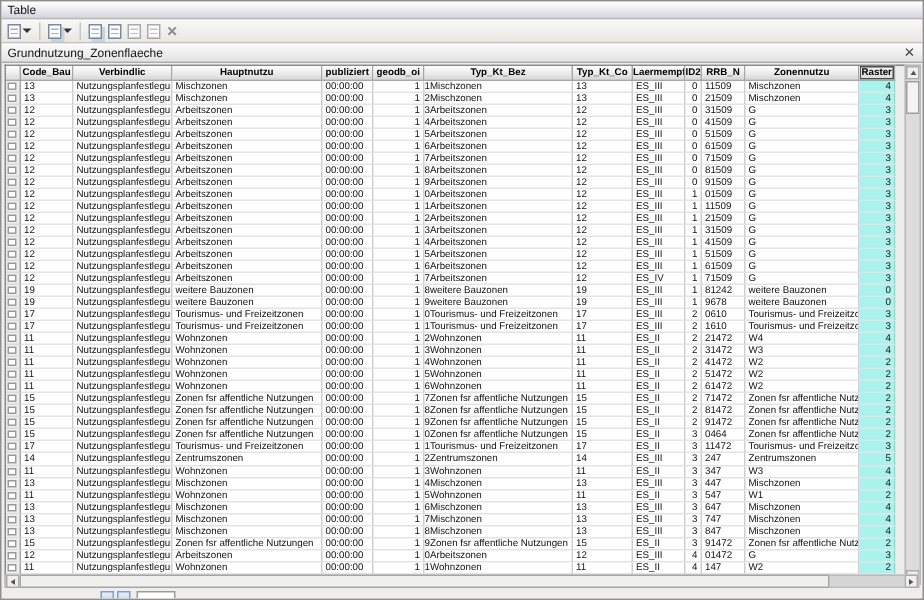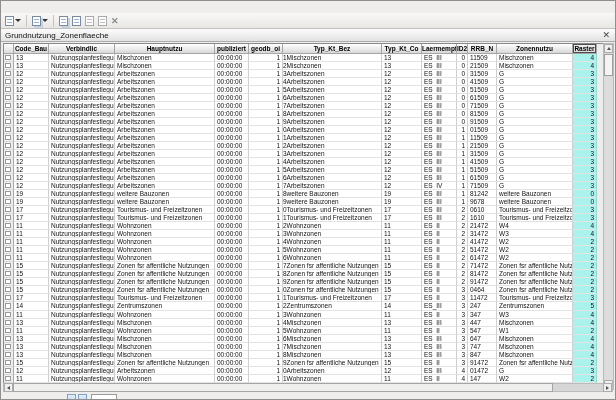--- a/index.html
+++ b/index.html
@@ -99,20 +99,23 @@
              background:linear-gradient(#e8f0fa,#bcd2ec); border:1px solid #7da0c8; }
   .rn-frag.f1 { left:64px; } .rn-frag.f2 { left:75px; }
   .rn-box { position:absolute; top:2px; left:88px; width:26px; height:9px;
             background:#fff; border:1px solid #9a9a9a; }
 </style>
 </head>
 <body>
 
 <div class="window">
 
+  <div class="titlebar">
+    <span>Table</span>
+  </div>
 
   <div class="toolbar">
     <div class="tbtn">
       <span class="sheet"></span>
       <span class="caret"></span>
     </div>
     <div class="tsep"></div>
     <div class="tbtn">
       <span class="sheet dbl"></span>
       <span class="caret"></span>

